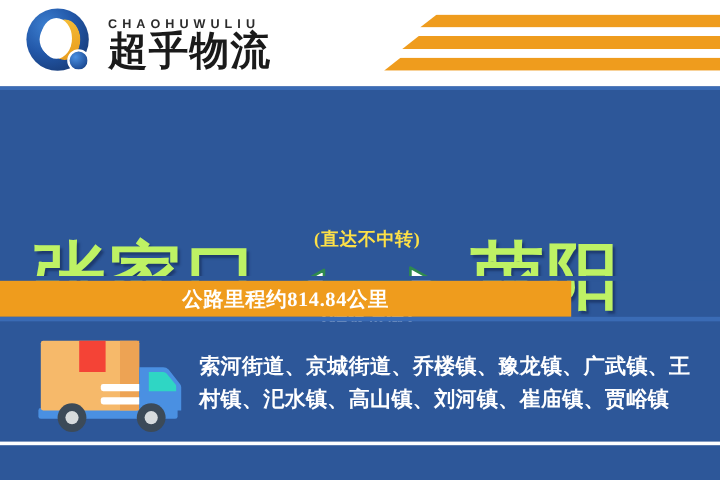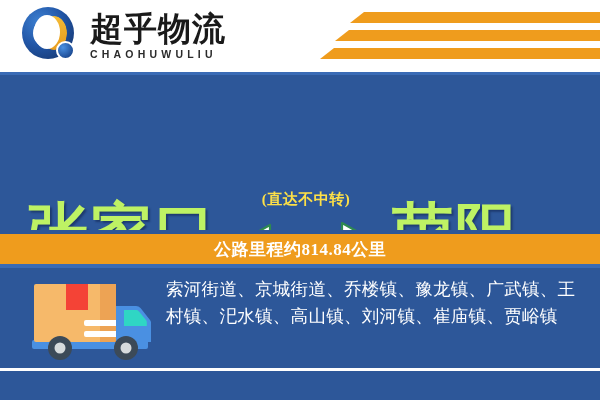--- a/index.html
+++ b/index.html
@@ -181,21 +181,21 @@
     font-weight: bold;
     color: #ffffff;
     white-space: nowrap;
     letter-spacing: 0.5px;
   }
 
   
   #info-bar {
     position: absolute;
     left: 0; top: 234px;
-    width: 600px;
+    width: 476px;
     height: 30px;
     background: #ef9c1d;
     display: flex;
     align-items: center;
     justify-content: center;
     gap: 14px;
   }
   .info-text {
     font-family: "Liberation Serif", "DejaVu Serif", serif;
     font-size: 17px;
@@ -226,25 +226,25 @@
     background: #2d5799;
   }
   #truck {
     position: absolute;
     left: 28px;
     top: 10px;
   }
   #towns {
     position: absolute;
     left: 166px;
-    top: 8px;
+    top: 24px;
     width: 418px;
     font-family: "Liberation Serif", "DejaVu Serif", serif;
     font-size: 17.5px;
-    font-weight: normal;
+    font-weight: bold;
     color: #ffffff;
     line-height: 1.55;
     letter-spacing: 0.3px;
     text-align: left;
   }
   #bottom-rule {
     position: absolute;
     left: 0; top: 100px;
     width: 600px;
     height: 3px;
@@ -260,22 +260,22 @@
 
     <div id="logo-group">
       <div id="logo-mark">
         <div id="logo-ring"></div>
         <div id="logo-hole"></div>
         <div id="logo-crescent"></div>
         <div id="logo-crescent-cut"></div>
         <div id="logo-dot"></div>
       </div>
       <div id="logo-text">
+        <div id="logo-py">CHAOHUWULIU</div>
         <div id="logo-cn">超乎物流</div>
-        <div id="logo-py">CHAOHUWULIU</div>
       </div>
     </div>
 
     <div class="stripe" id="stripe1"></div>
     <div class="stripe" id="stripe2"></div>
     <div class="stripe" id="stripe3"></div>
   </div>
   <div id="header-rule"></div>
 
   <div id="route">

